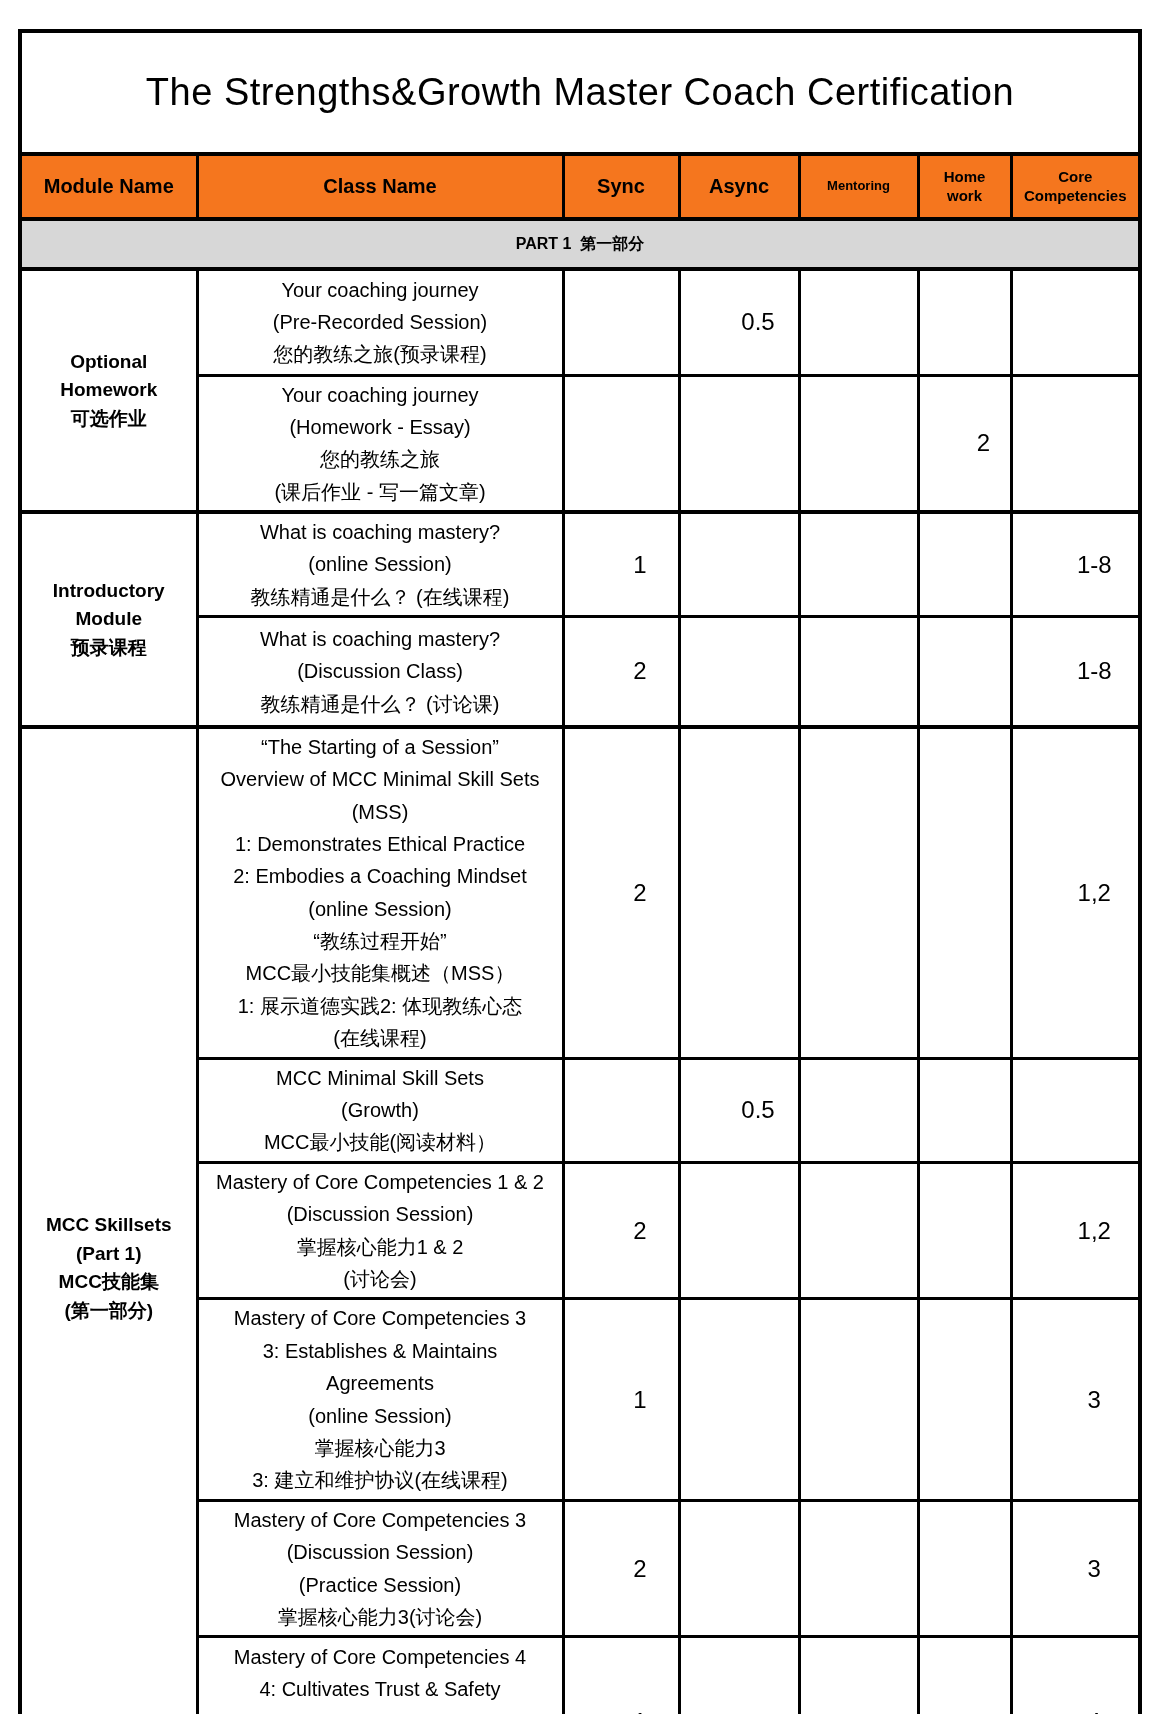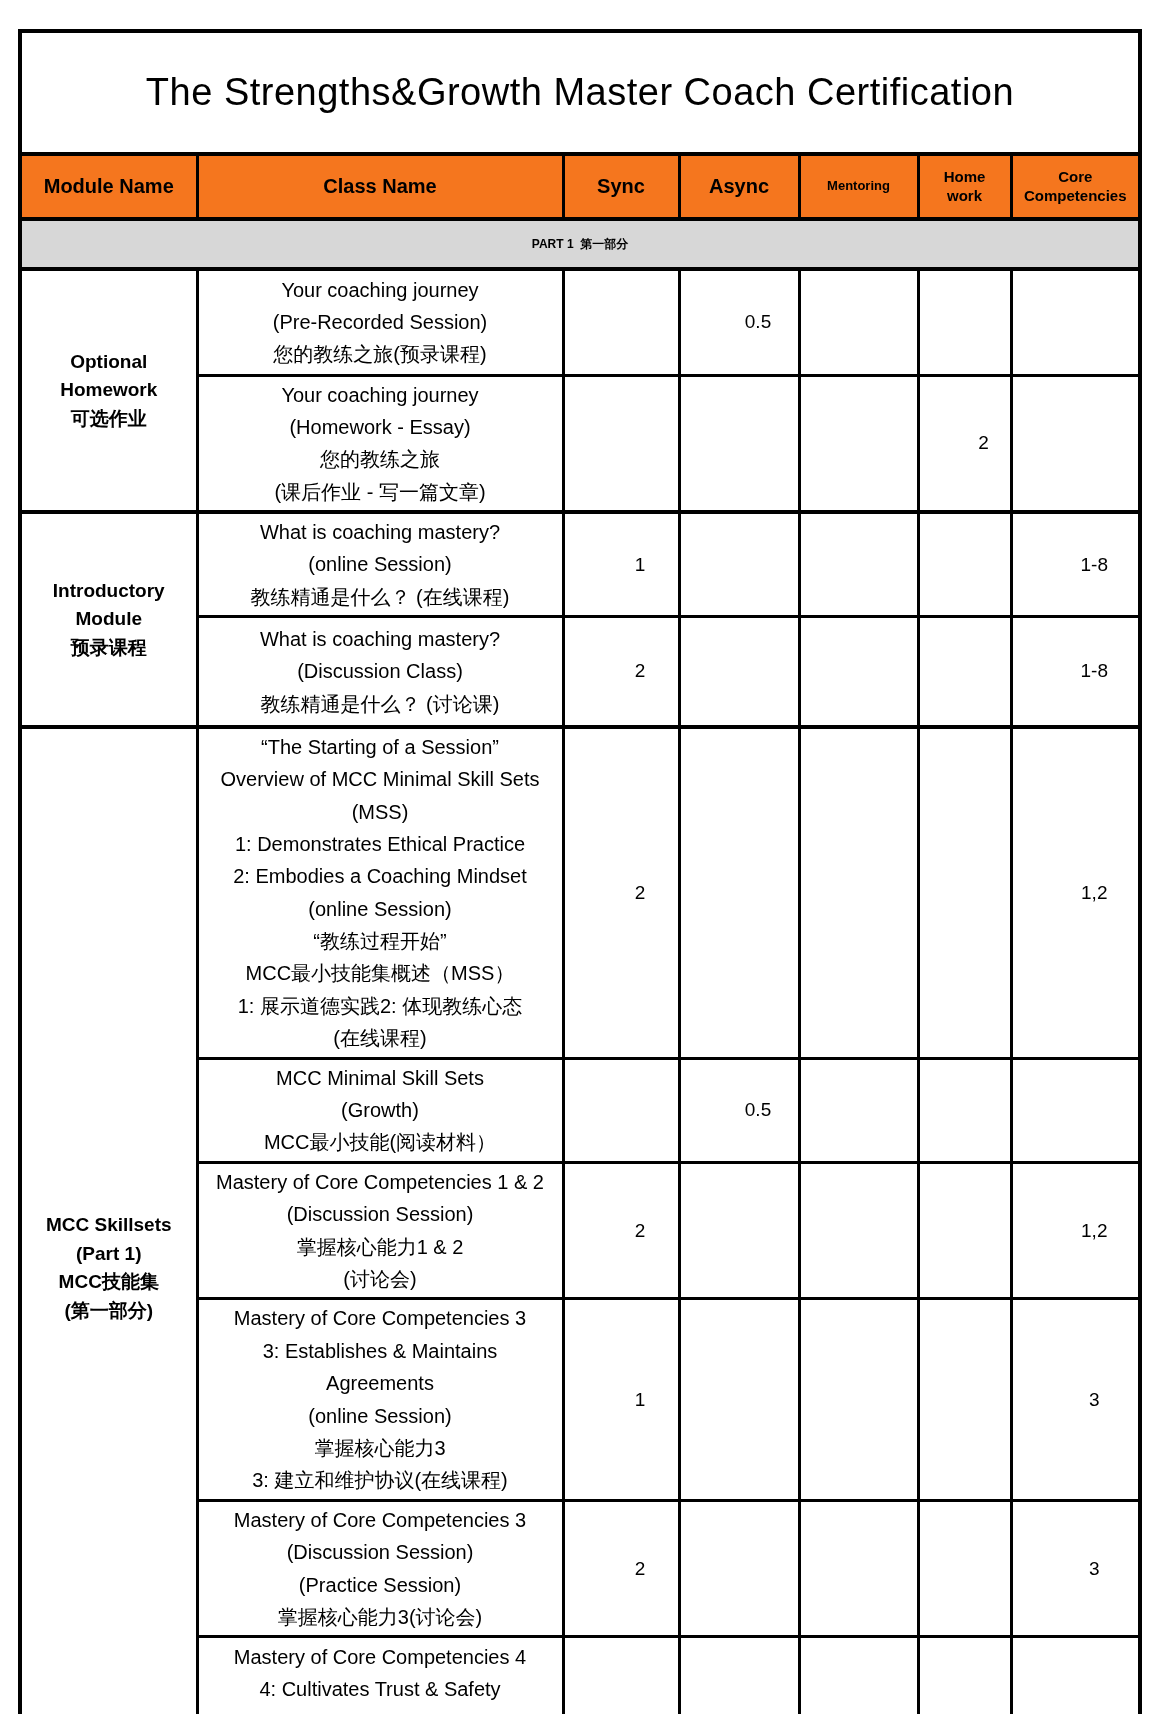--- a/index.html
+++ b/index.html
@@ -51,34 +51,34 @@
     background: var(--header-bg, #F5761E);
     font-weight: bold;
     line-height: 1.25;
   }
   .h-big   { font-size: 20px; }
   .h-med   { font-size: 13px; }
   .h-small { font-size: 15px; }
 
   .banner-cell {
     background: var(--banner-bg, #D7D7D7);
-    font-size: 12px;
+    font-size: 16px;
     font-weight: bold;
   }
   .module-cell {
     font-size: 19px;
     font-weight: bold;
     line-height: 1.5;
   }
   .class-cell {
     font-size: 20px;
     line-height: 1.62;
   }
   .val-cell {
-    font-size: 19px;
+    font-size: 24px;
     padding-left: 44px;
   }
 </style>
 </head>
 <body>
 
 <div class="sheet">
   <table class="course-table">
     <colgroup>
       <col style="width:177px">

